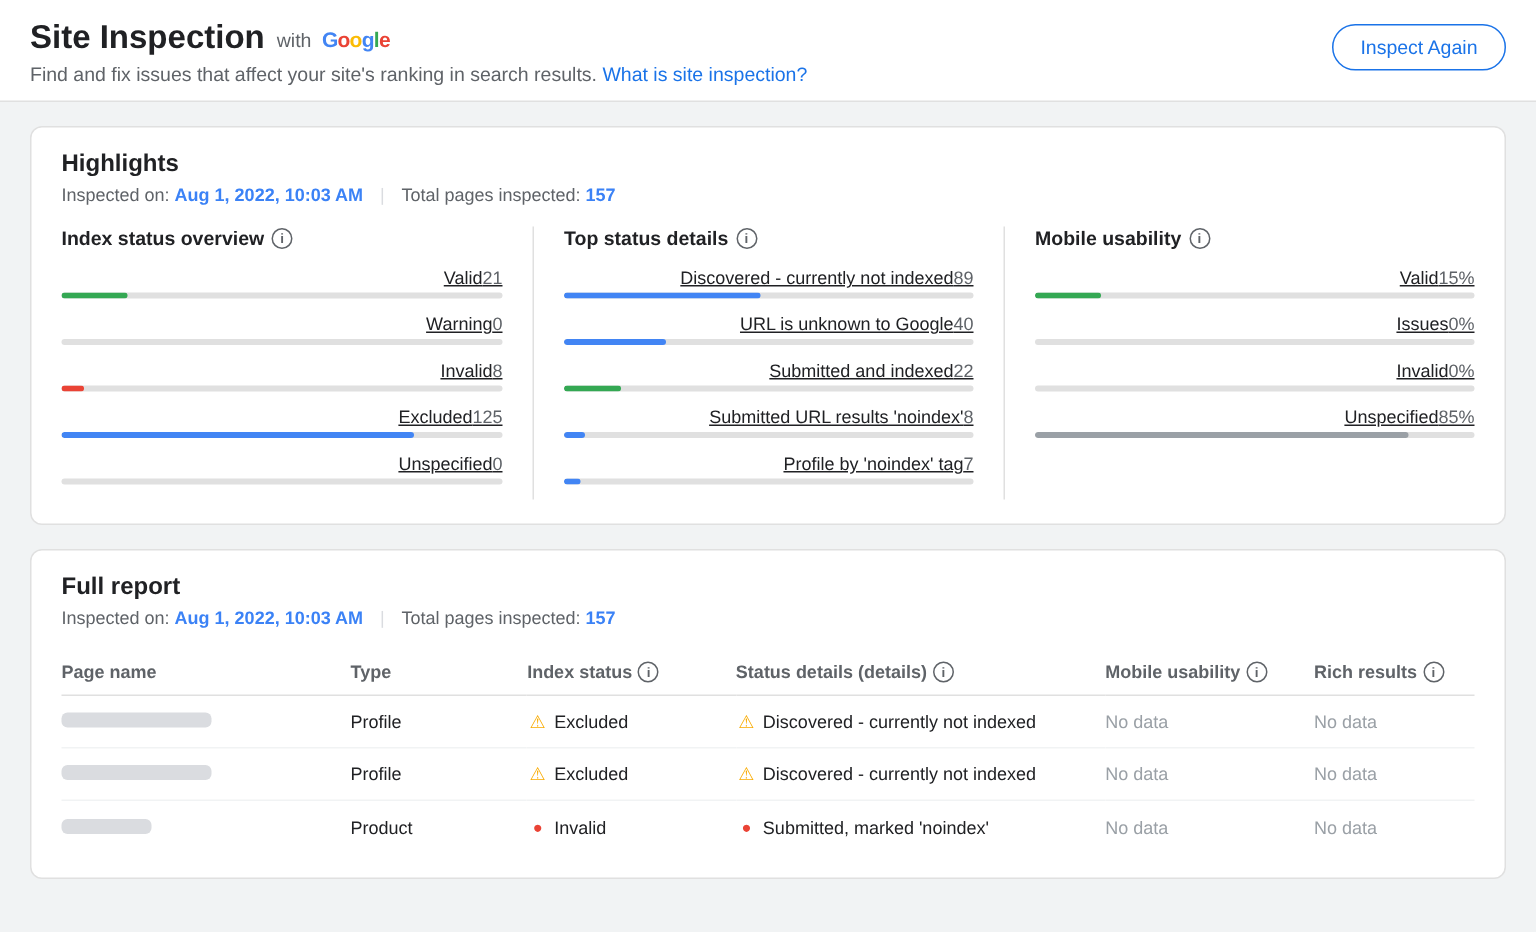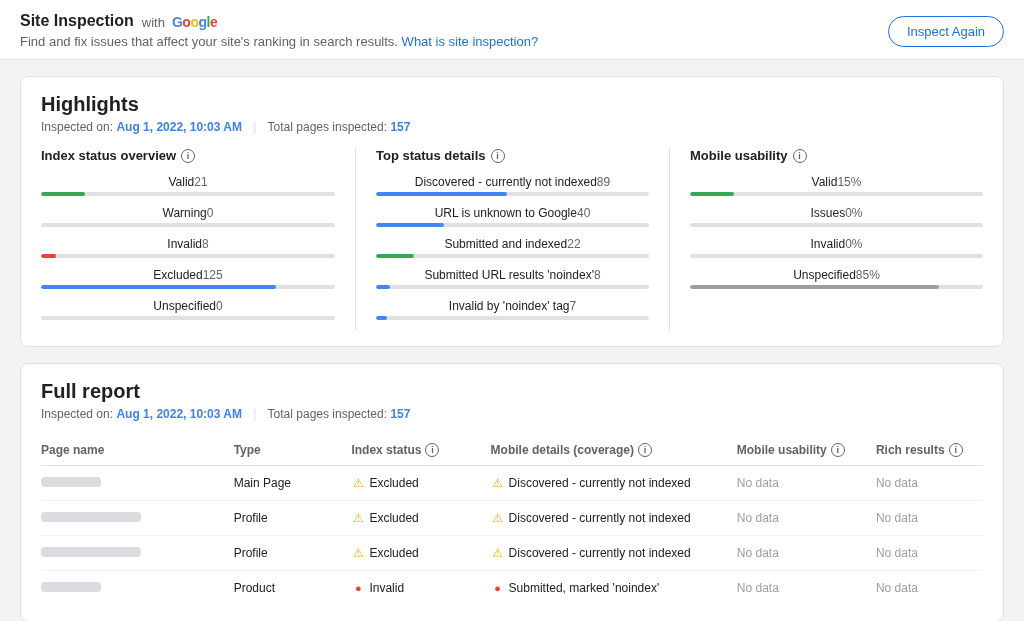--- a/index.html
+++ b/index.html
@@ -19,21 +19,21 @@
       justify-content: space-between;
       border-bottom: 1px solid #e0e0e0;
     }
     .header-left {}
     .header-title {
       display: flex;
       align-items: center;
       gap: 8px;
     }
     .header-title h1 {
-      font-size: 16px;
+      font-size: 22px;
       font-weight: 700;
       color: #202124;
     }
     .with-google {
       font-size: 13px;
       color: #5f6368;
       margin-top: 2px;
     }
     .google-logo {
       display: inline-flex;
@@ -73,21 +73,21 @@
       flex-direction: column;
       gap: 16px;
     }
     .card {
       background: #fff;
       border-radius: 8px;
       border: 1px solid #e0e0e0;
       padding: 16px 20px;
     }
     .card-title {
-      font-size: 20px;
+      font-size: 16px;
       font-weight: 700;
       color: #202124;
       margin-bottom: 4px;
     }
     .card-meta {
       font-size: 12px;
       color: #5f6368;
       margin-bottom: 14px;
     }
     .card-meta strong { color: #3b82f6; }
@@ -131,21 +131,22 @@
       flex-shrink: 0;
     }
     .bar-row {
       margin-bottom: 10px;
     }
     .bar-label {
       font-size: 12px;
       color: #202124;
       margin-bottom: 3px;
       display: flex;
-      justify-content: center;
+      justify-content: flex-end;
+      text-decoration: underline;
     }
     .bar-label-text {}
     .bar-label-count {
       color: #5f6368;
       font-size: 12px;
     }
     .bar-track {
       height: 4px;
       background: #e0e0e0;
       border-radius: 2px;
@@ -356,21 +357,21 @@
           <div class="bar-label">
             <span class="bar-label-text">Submitted URL results 'noindex'</span>
             <span class="bar-label-count">8</span>
           </div>
           <div class="bar-track">
               <div class="bar-fill bar-blue" style="width:5%"></div>
             </div>
         </div>
         <div class="bar-row">
           <div class="bar-label">
-            <span class="bar-label-text">Invalid by 'noindex' tag</span>
+            <span class="bar-label-text">Profile by 'noindex' tag</span>
             <span class="bar-label-count">7</span>
           </div>
           <div class="bar-track">
               <div class="bar-fill bar-blue" style="width:4%"></div>
             </div>
         </div>
       </div>
 
       <div class="highlights-section">
         <div class="section-title">
@@ -437,64 +438,56 @@
             <span>Type</span>
           </th>
           <th class="col-index">
             <div class="th-with-icon">
               <span>Index status</span>
               <span class="info-icon">i</span>
             </div>
           </th>
           <th class="col-status">
             <div class="th-with-icon">
-              <span>Mobile details (coverage)</span>
+              <span>Status details (details)</span>
               <span class="info-icon">i</span>
             </div>
           </th>
           <th class="col-mobile">
             <div class="th-with-icon">
               <span>Mobile usability</span>
               <span class="info-icon">i</span>
             </div>
           </th>
           <th class="col-rich">
             <div class="th-with-icon">
               <span>Rich results</span>
               <span class="info-icon">i</span>
             </div>
           </th>
         </tr>
       </thead>
       <tbody id="report-tbody">
-      <tr>
-            <td><span class="page-name-blur short"></span></td>
-            <td>Main Page</td>
+          <tr>
+            <td><span class="page-name-blur medium"></span></td>
+            <td>Profile</td>
             <td><span class="status-badge"><span class="status-icon-excluded">⚠</span> Excluded</span></td>
             <td><span class="status-badge"><span class="status-icon-excluded">⚠</span> Discovered - currently not indexed</span></td>
             <td><span class="no-data">No data</span></td>
             <td><span class="no-data">No data</span></td>
           </tr>
           <tr>
             <td><span class="page-name-blur medium"></span></td>
             <td>Profile</td>
             <td><span class="status-badge"><span class="status-icon-excluded">⚠</span> Excluded</span></td>
             <td><span class="status-badge"><span class="status-icon-excluded">⚠</span> Discovered - currently not indexed</span></td>
             <td><span class="no-data">No data</span></td>
             <td><span class="no-data">No data</span></td>
           </tr>
           <tr>
-            <td><span class="page-name-blur medium"></span></td>
-            <td>Profile</td>
-            <td><span class="status-badge"><span class="status-icon-excluded">⚠</span> Excluded</span></td>
-            <td><span class="status-badge"><span class="status-icon-excluded">⚠</span> Discovered - currently not indexed</span></td>
-            <td><span class="no-data">No data</span></td>
-            <td><span class="no-data">No data</span></td>
-          </tr>
-          <tr>
             <td><span class="page-name-blur short"></span></td>
             <td>Product</td>
             <td><span class="status-badge"><span class="status-icon-invalid" style="color: rgb(234, 67, 53);">●</span> Invalid</span></td>
             <td><span class="status-badge"><span class="status-icon-invalid" style="color:#ea4335">●</span> Submitted, marked 'noindex'</span></td>
             <td><span class="no-data">No data</span></td>
             <td><span class="no-data">No data</span></td>
           </tr>
         </tbody>
     </table>
   </div>

